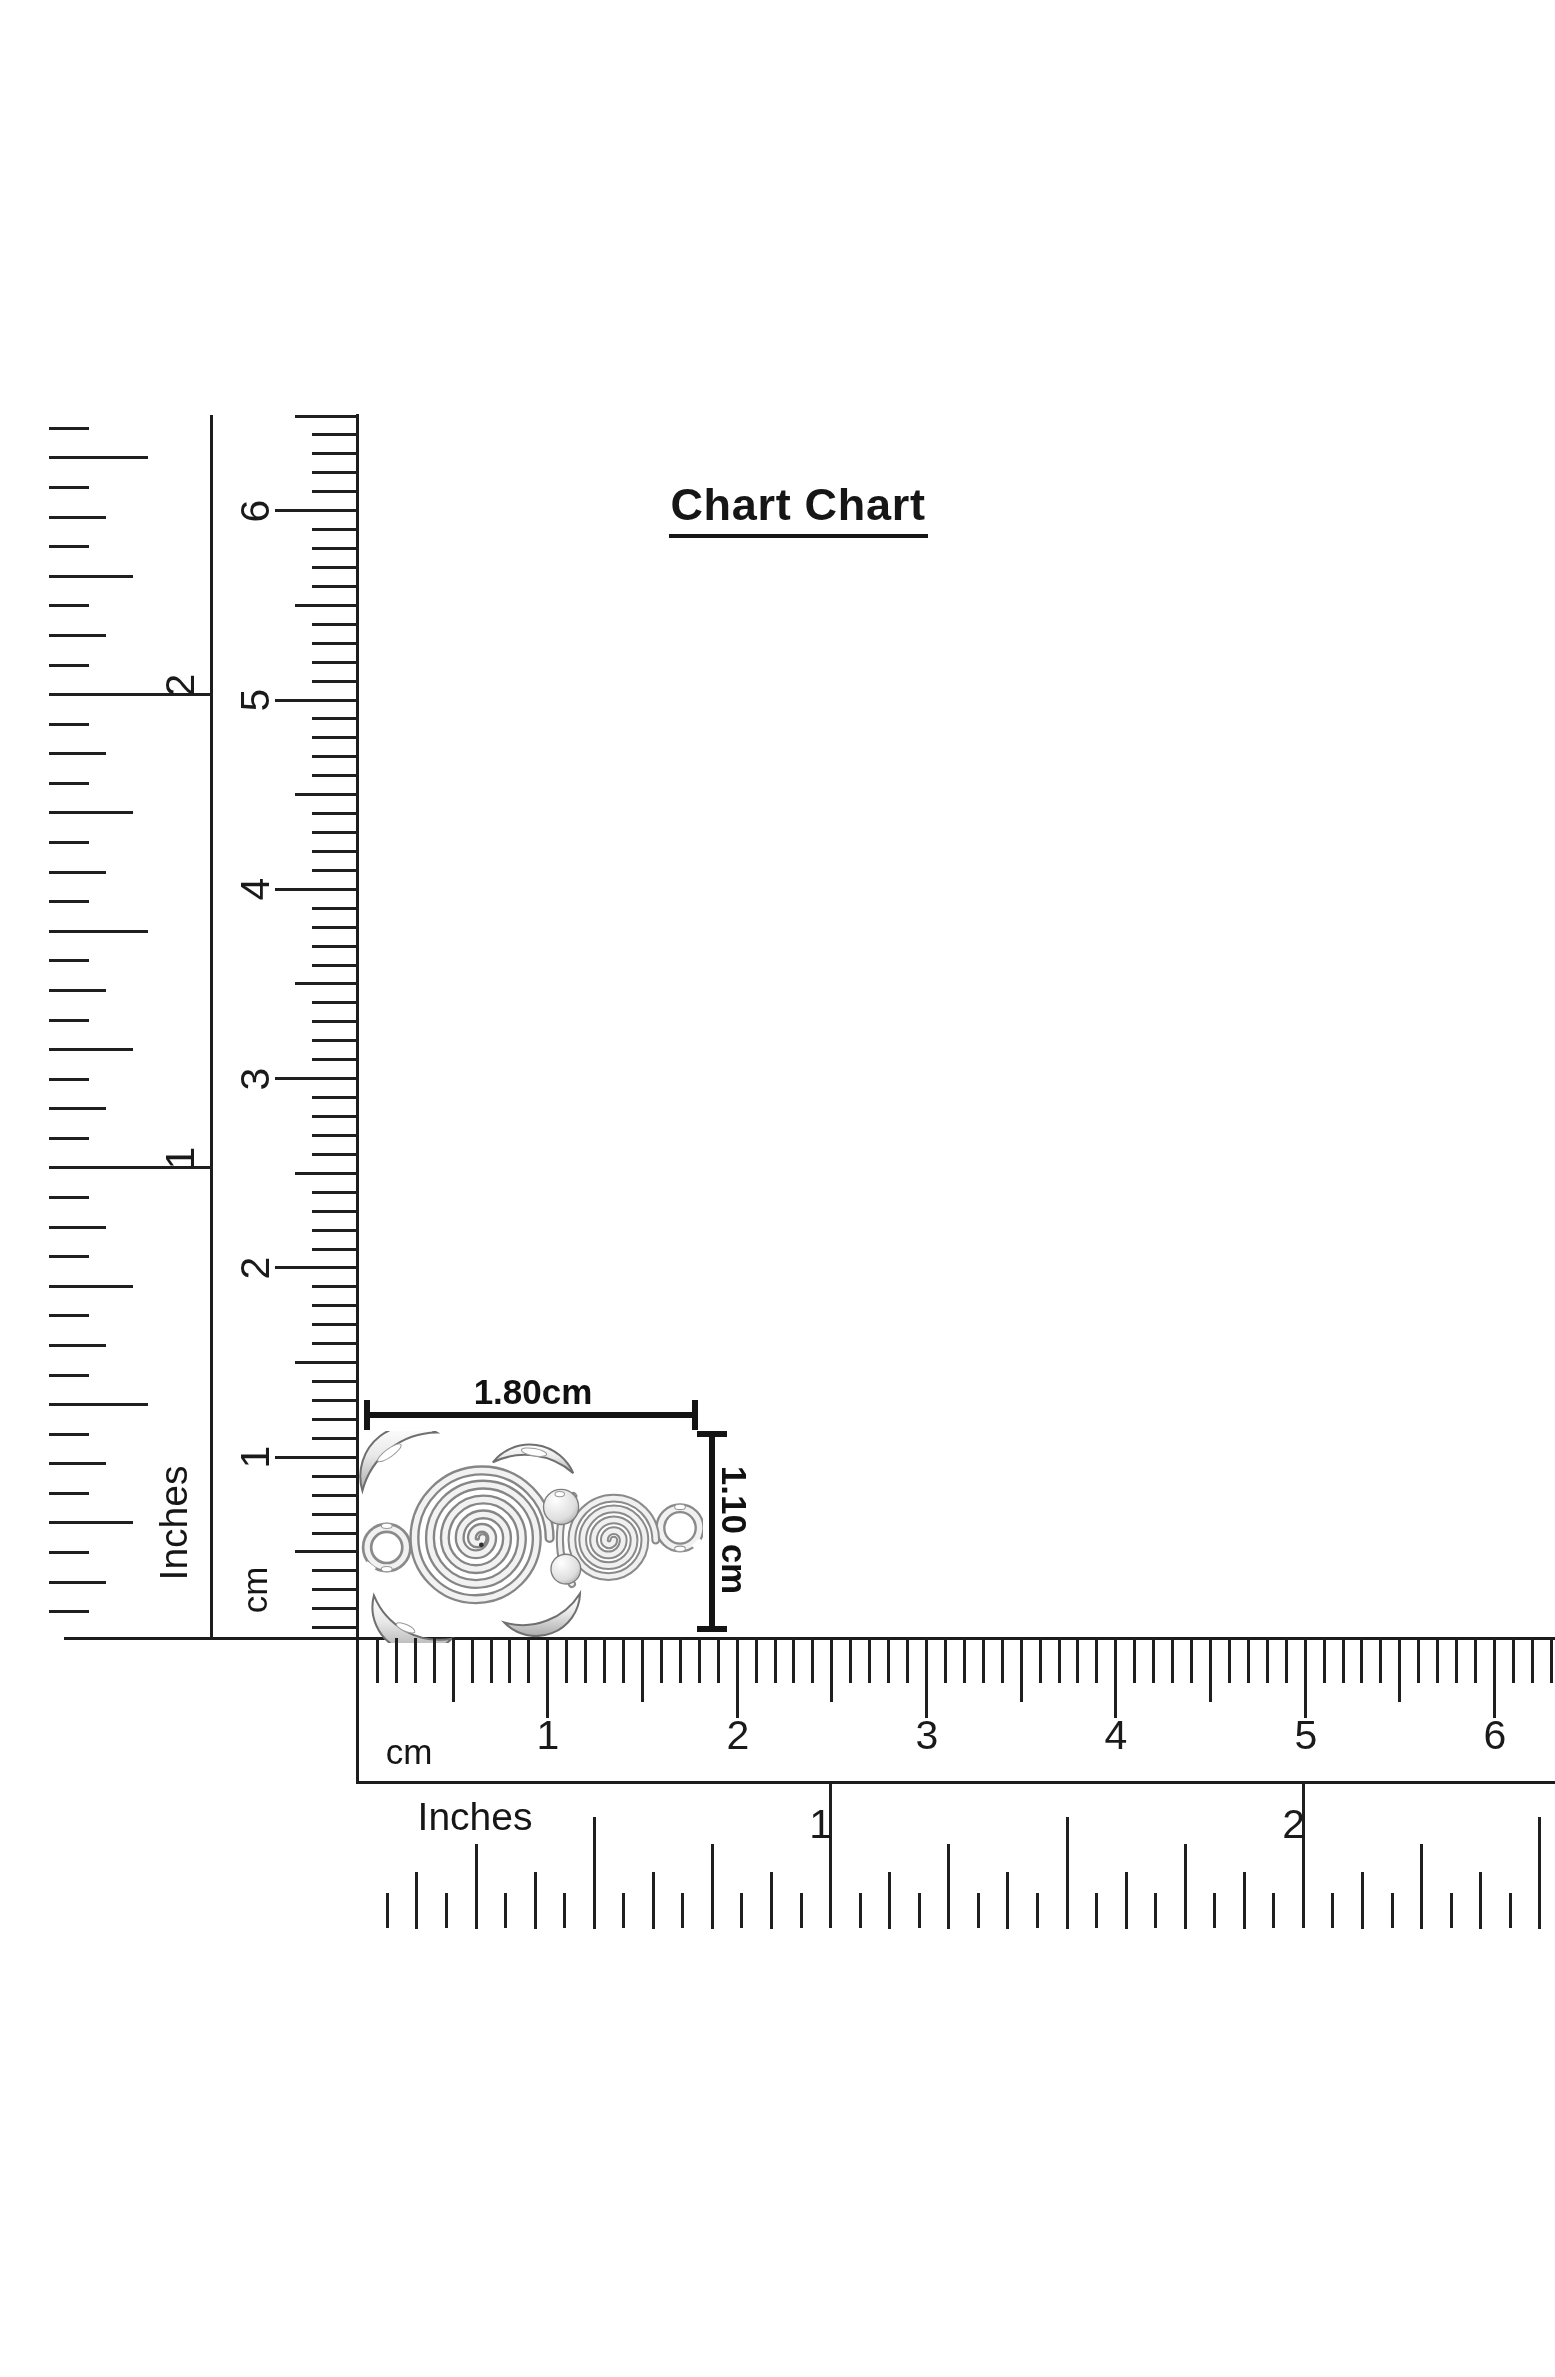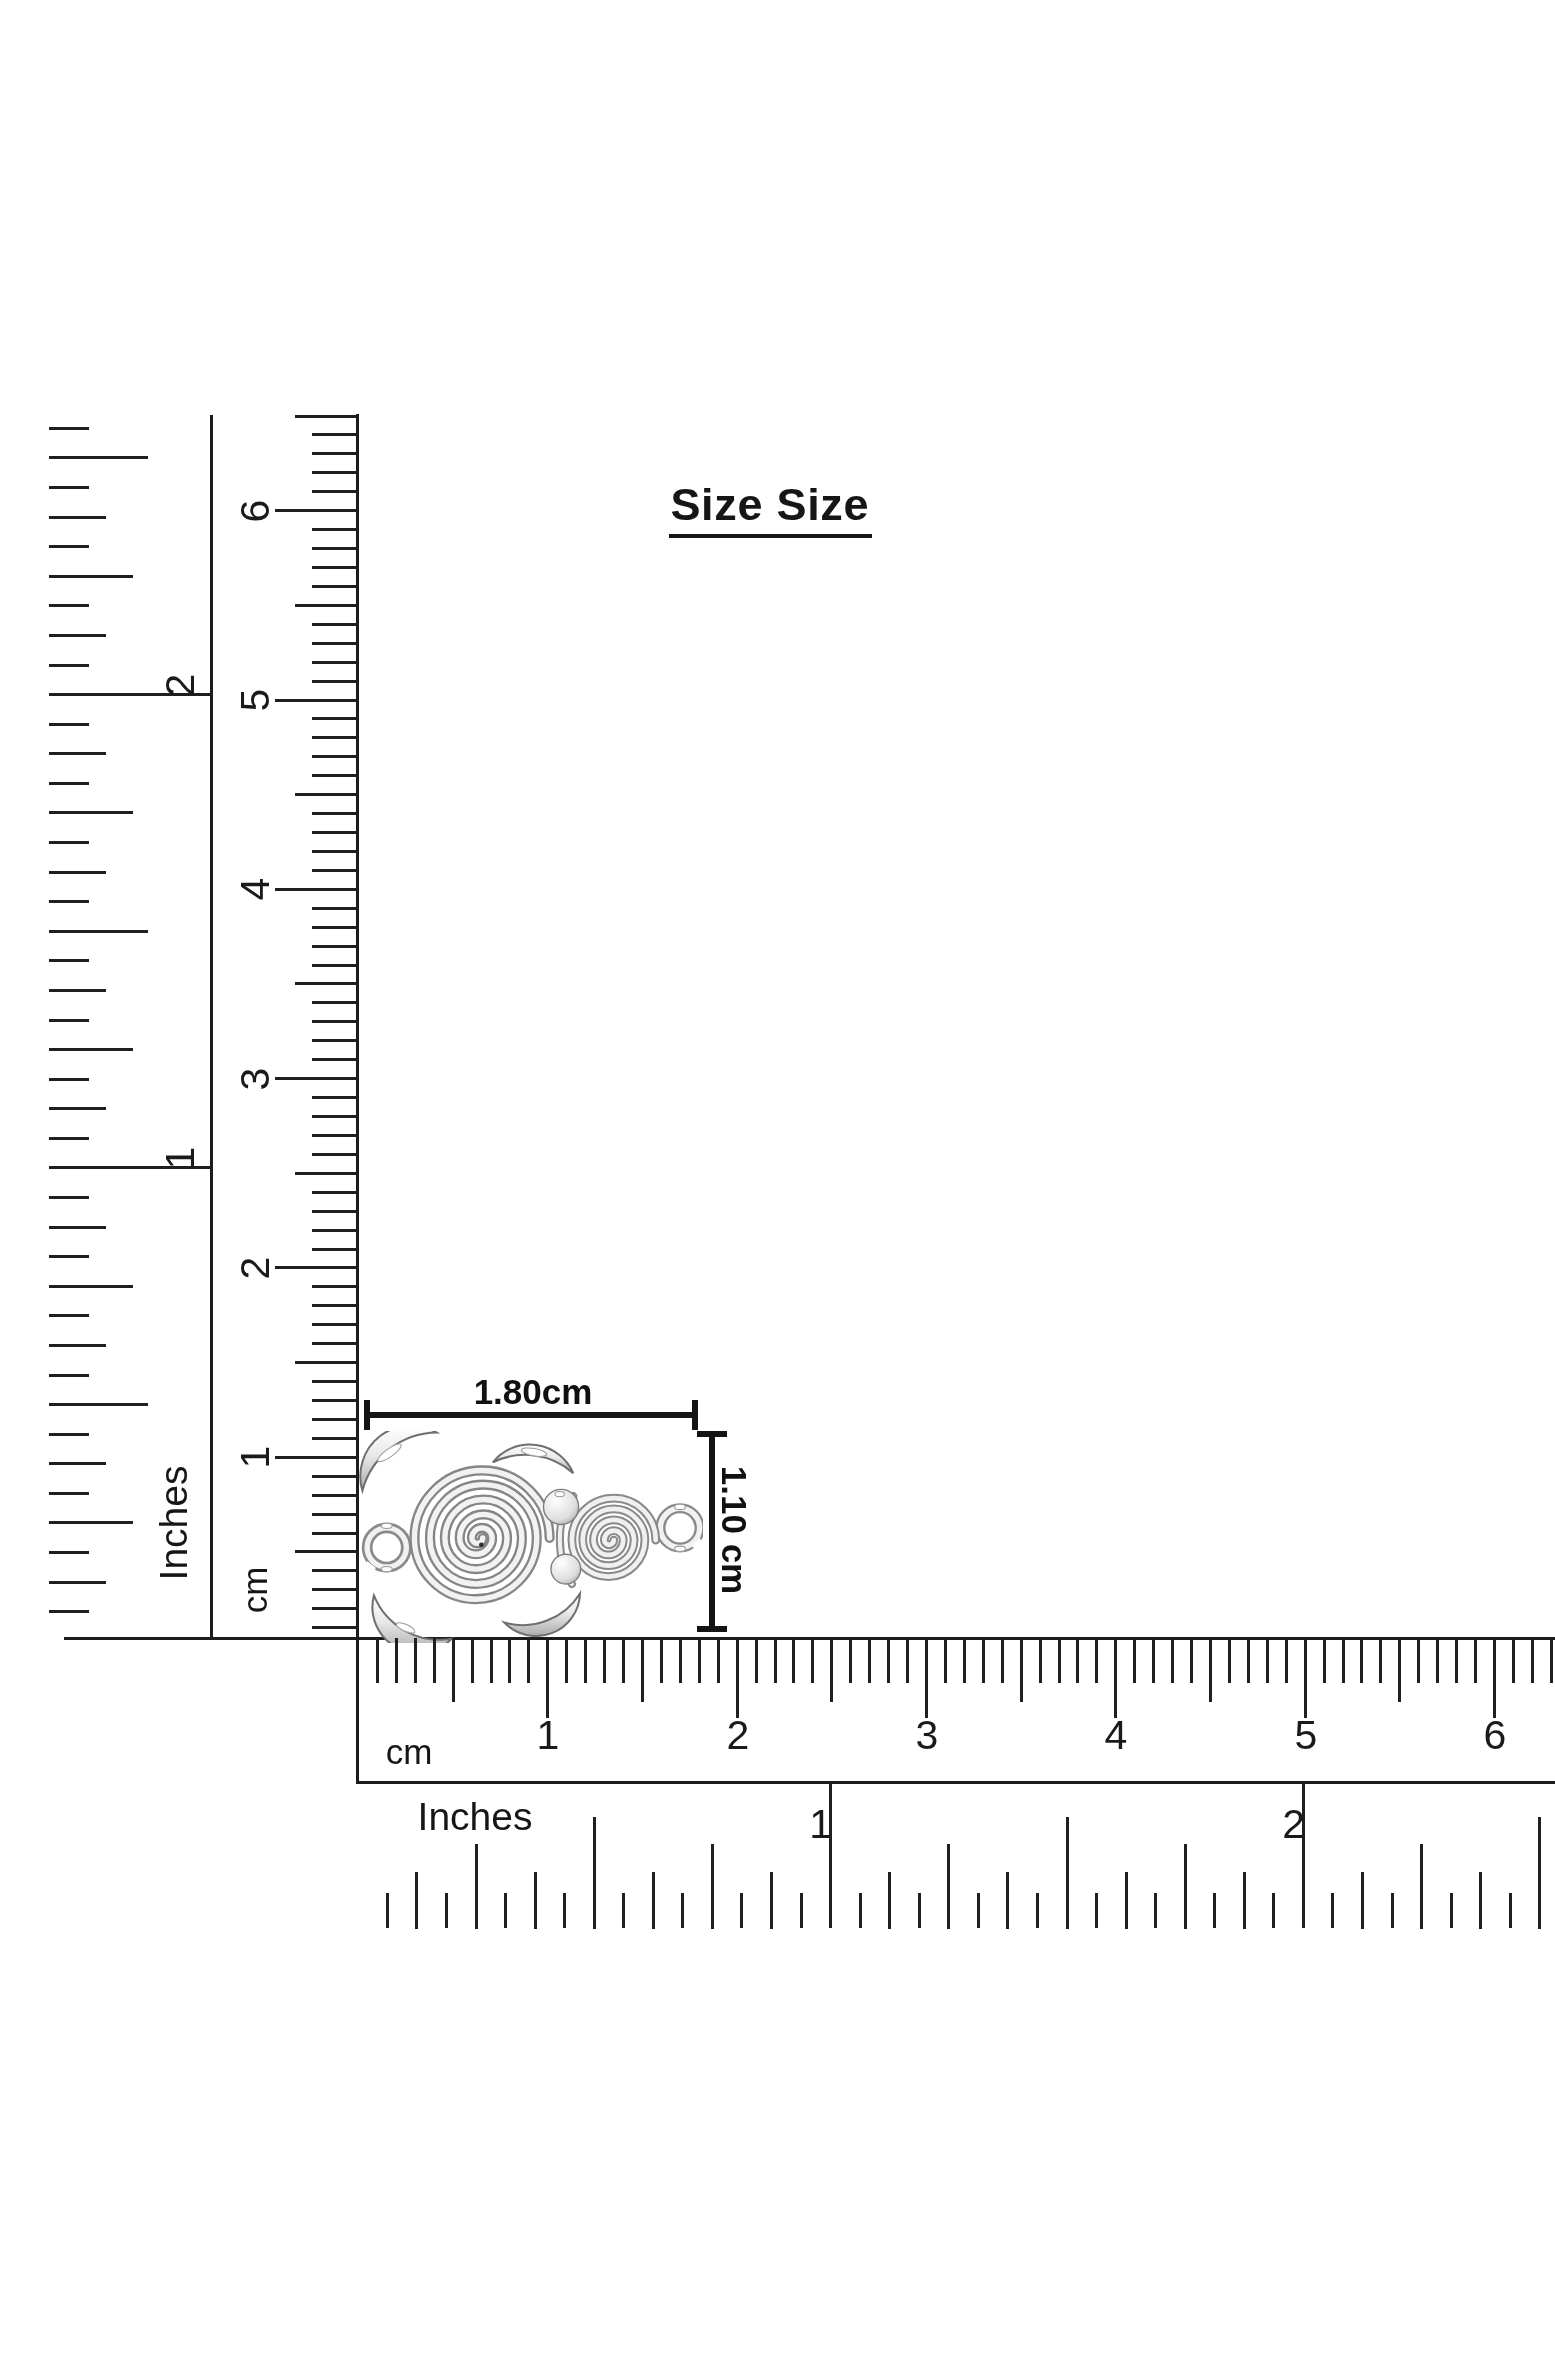--- a/index.html
+++ b/index.html
@@ -38,21 +38,21 @@
     white-space:nowrap;line-height:1;transform:translate(-50%,-50%);
   }
   .dimlabel.rot90{transform:translate(-50%,-50%) rotate(90deg);}
   #pendant-svg{position:absolute;left:357px;top:1431px;width:346px;height:212px;}
 </style>
 </head>
 <body>
 
 <div id="stage">
 
-  <div id="title">Size Size</div>
+  <div id="title">Chart Chart</div>
 
   <div class="spine" style="left:210px;top:415px;width:3.4px;height:1225px;"></div>
   <div class="spine" style="left:356px;top:414px;width:3.4px;height:1370px;"></div>
   <div class="spine" style="left:64px;top:1637px;width:1492px;height:3.4px;"></div>
   <div class="spine" style="left:358px;top:1781px;width:1198px;height:3.4px;"></div>
 
   <div class="unit rot" style="left:173px;top:1523px;">Inches</div>
   <div class="unit rot small" style="left:254px;top:1590px;">cm</div>
   <div class="unit small" style="left:409px;top:1751px;">cm</div>
   <div class="unit" style="left:475px;top:1816px;">Inches</div>

